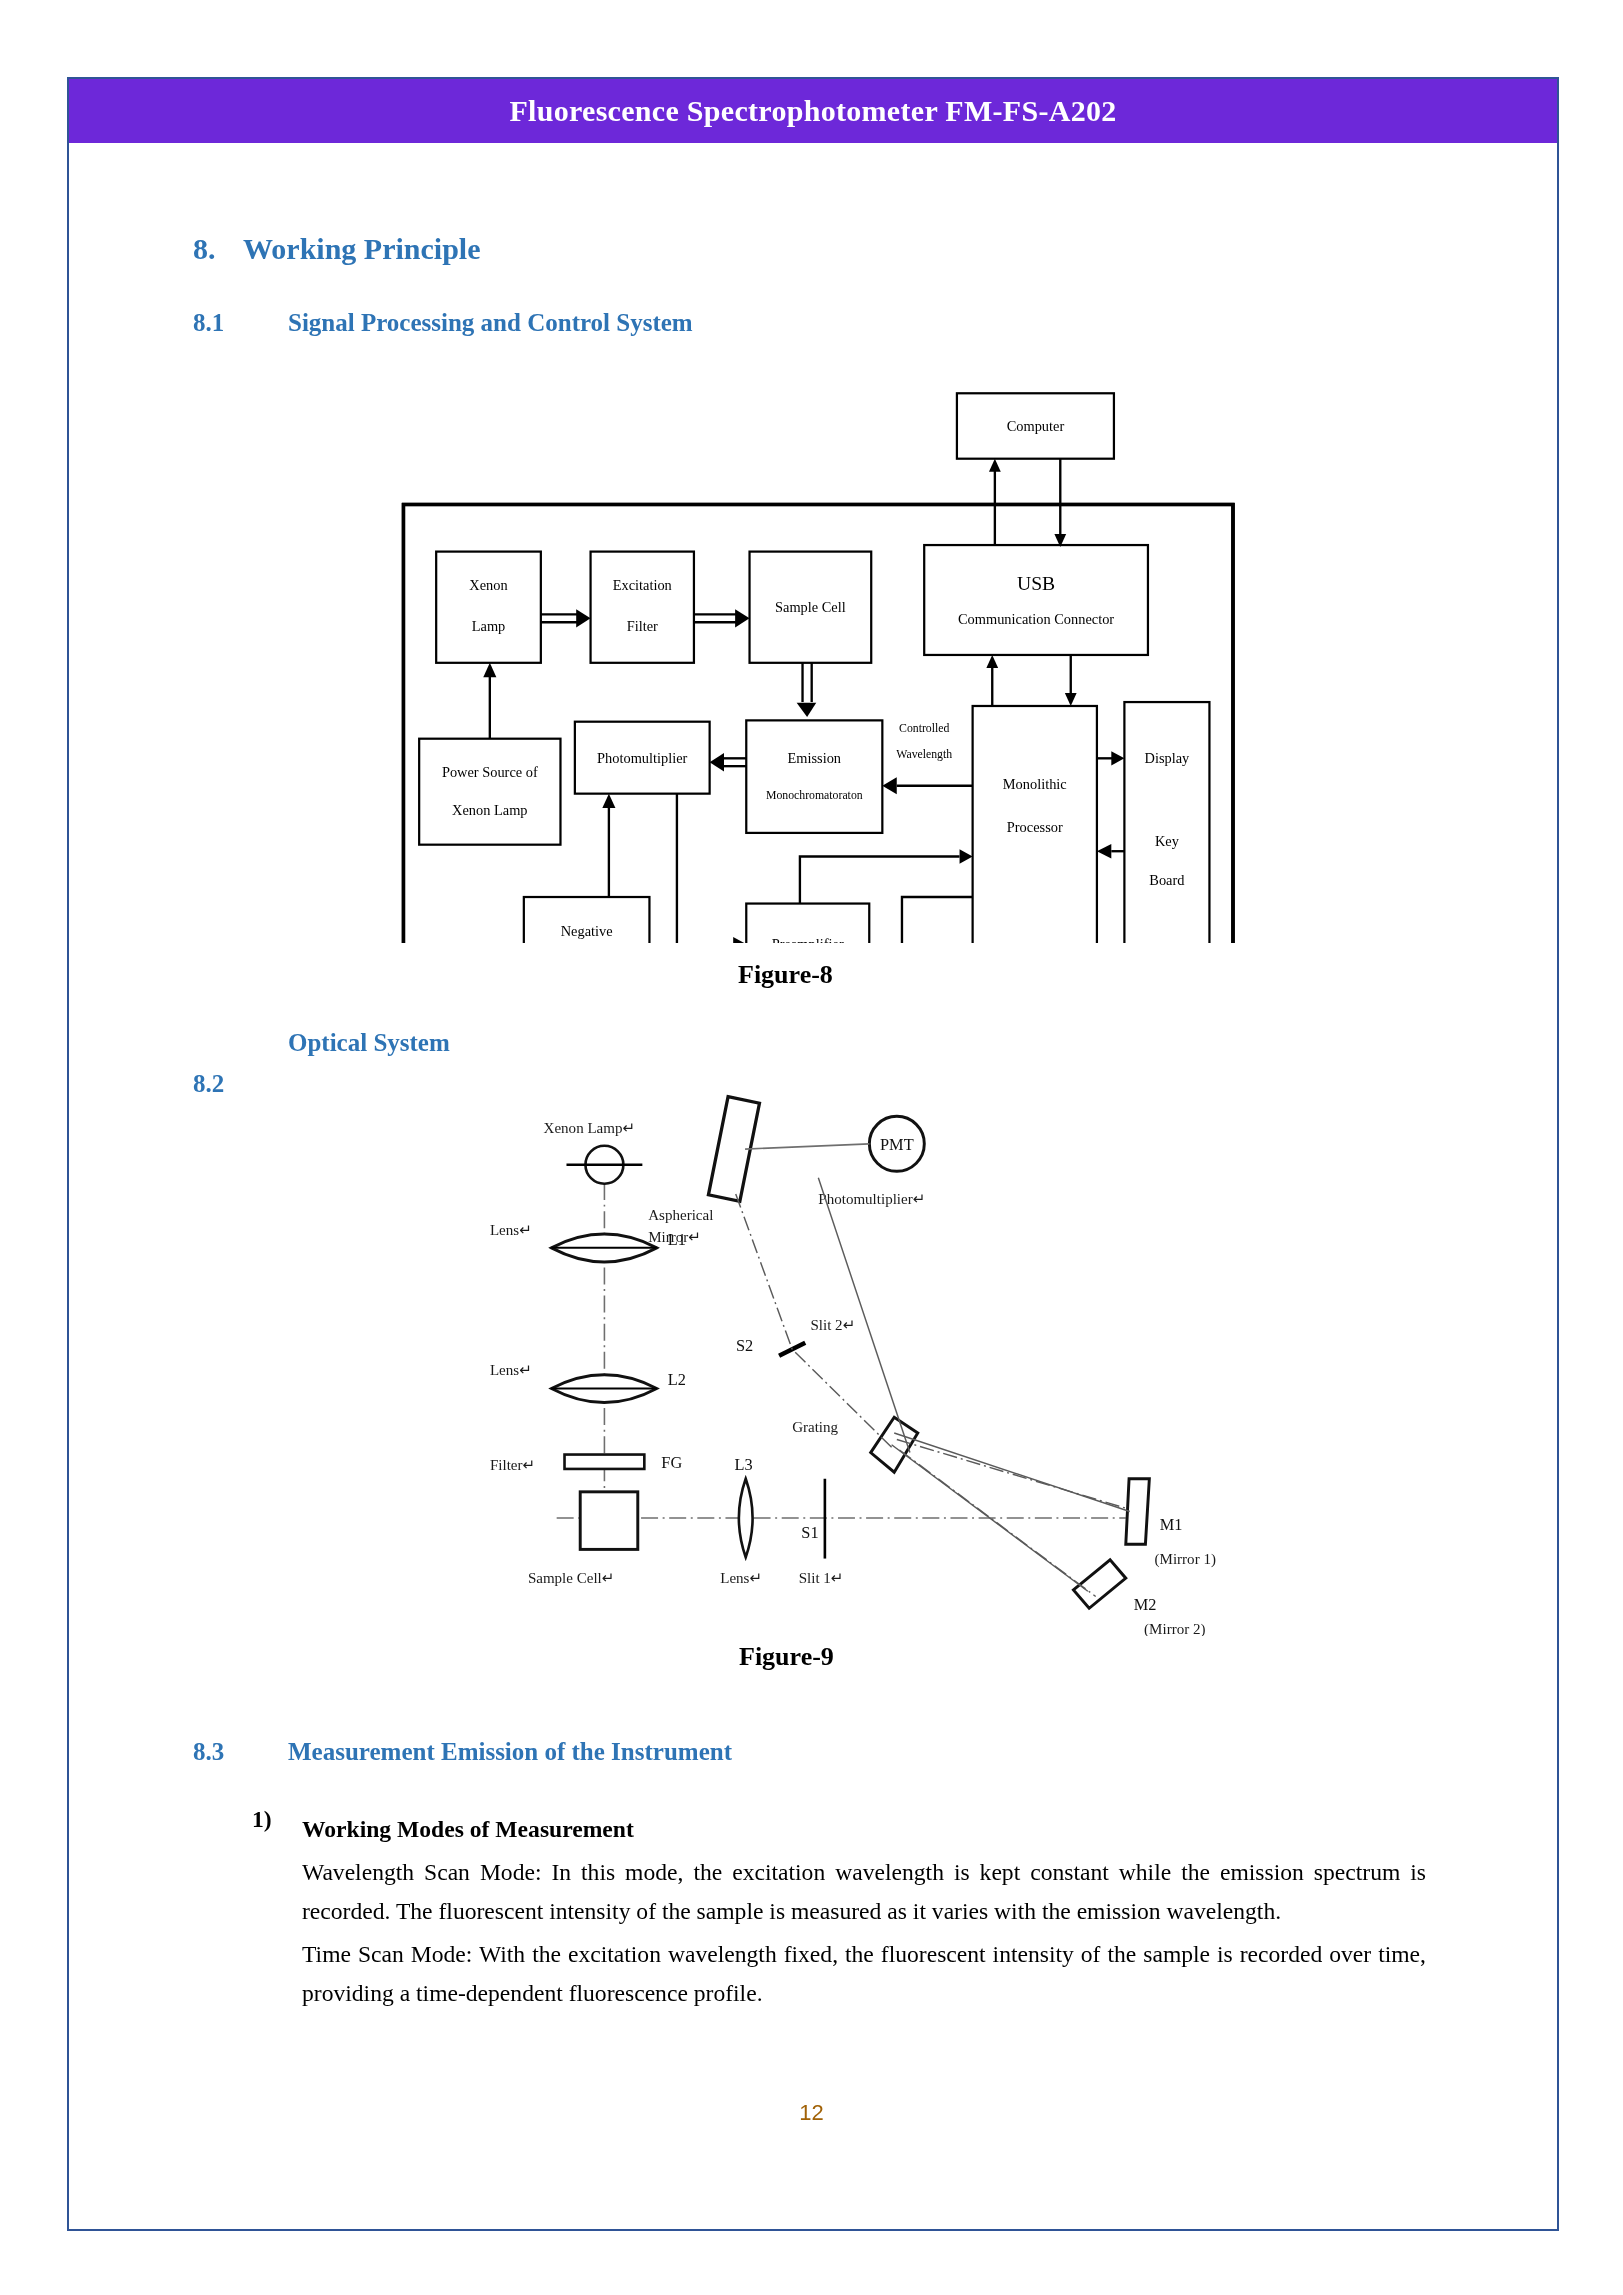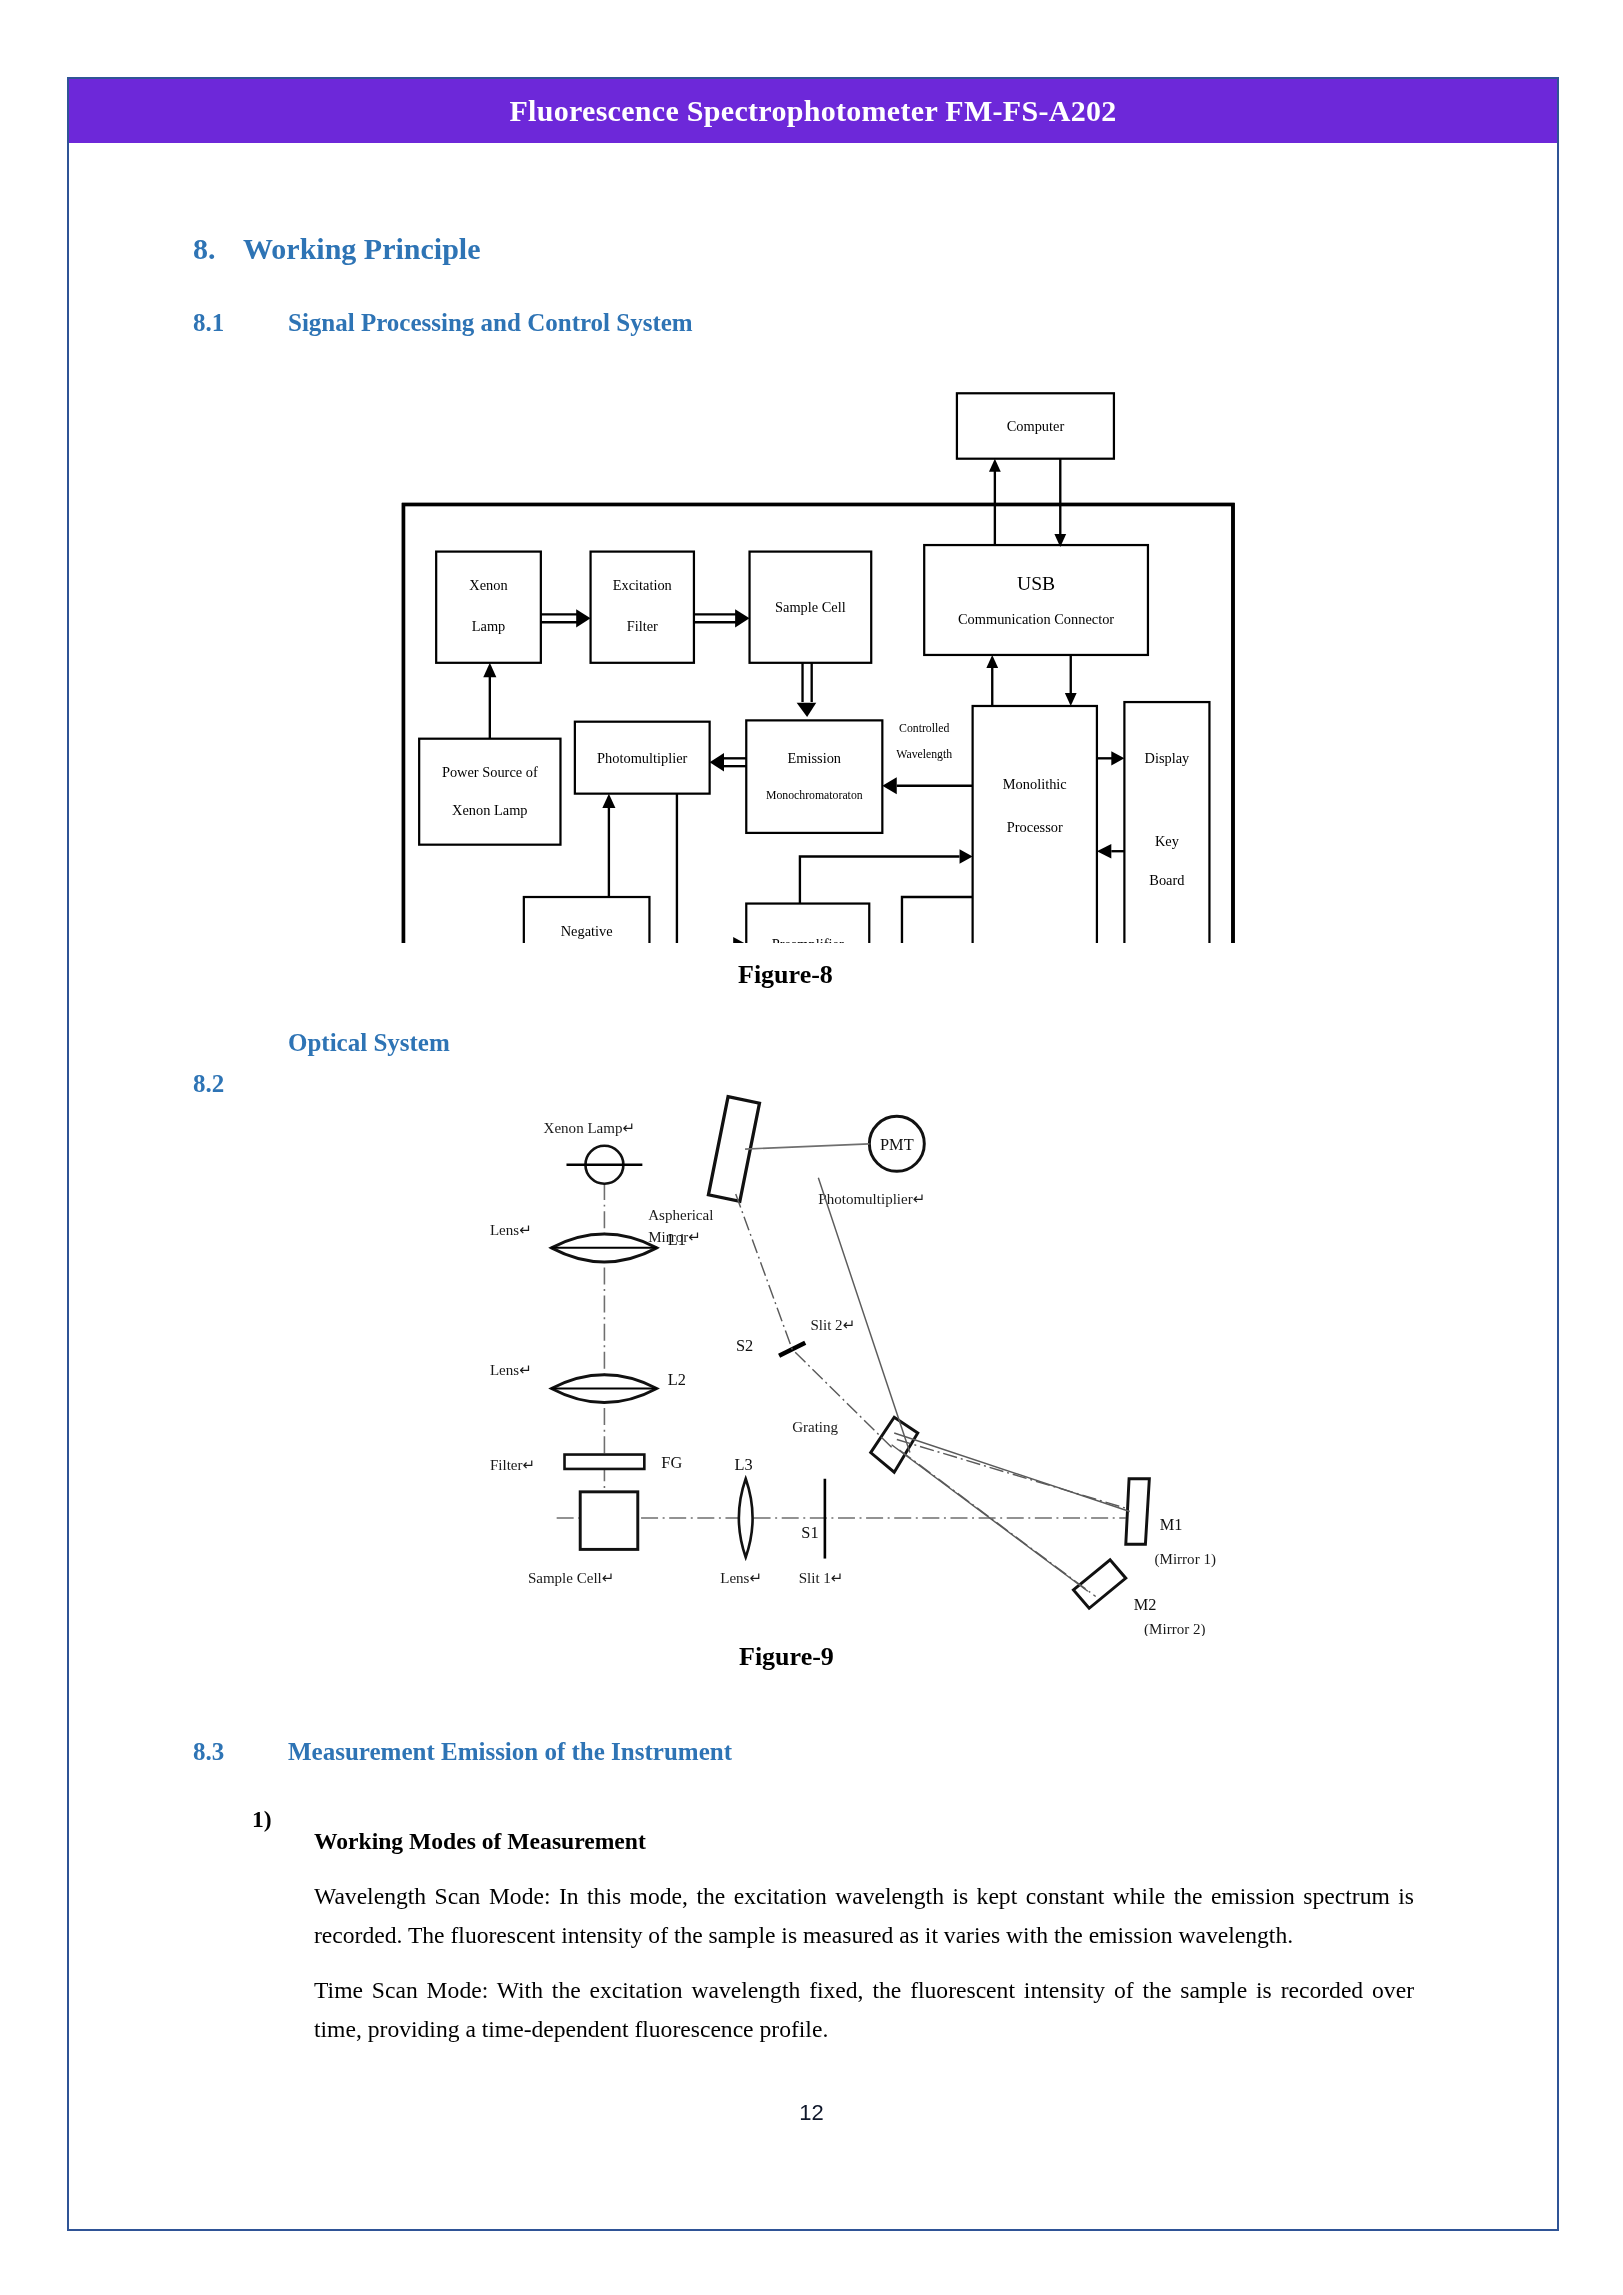--- a/index.html
+++ b/index.html
@@ -58,26 +58,26 @@
   .opt-ray-d{stroke:#5a5a5a; stroke-width:2.2; fill:none; stroke-dasharray:22 6 3 6;}
   .opt-solid{fill:none; stroke:#000; stroke-width:4;}
   .otxt{font-family:"Liberation Serif",serif; font-size:23px; fill:#1a1a1a;}
   .otxt-b{font-family:"Liberation Serif",serif; font-size:25px; fill:#111;}
 
   
   .body-wrap{position:absolute; left:298px; top:1806px; width:1132px;}
   .li-num{position:absolute; left:252px; top:1806px; font-size:23.6px; font-weight:bold;
           font-family:"Liberation Serif",serif; color:#000;}
   .ptxt{font-size:23.6px; line-height:39px; color:#000;
-        font-family:"Liberation Serif",serif; text-align:justify; margin:16px;}
+        font-family:"Liberation Serif",serif; text-align:justify; margin:4px;}
   .ptxt.first{font-weight:bold;}
   .bold{font-weight:normal;}
 
   .pagenum{position:absolute; left:0; top:2100px; width:1623px; text-align:center;
-           font-family:"Liberation Sans",sans-serif; font-size:22px; color:#0f172a;}
+           font-family:"Liberation Sans",sans-serif; font-size:22px; color:#a16207;}
 </style>
 </head>
 <body>
 
 <div class="page-border"></div>
 
 <div class="banner">
   <span class="banner-title">Fluorescence Spectrophotometer FM-FS-A202</span>
 </div>
 

